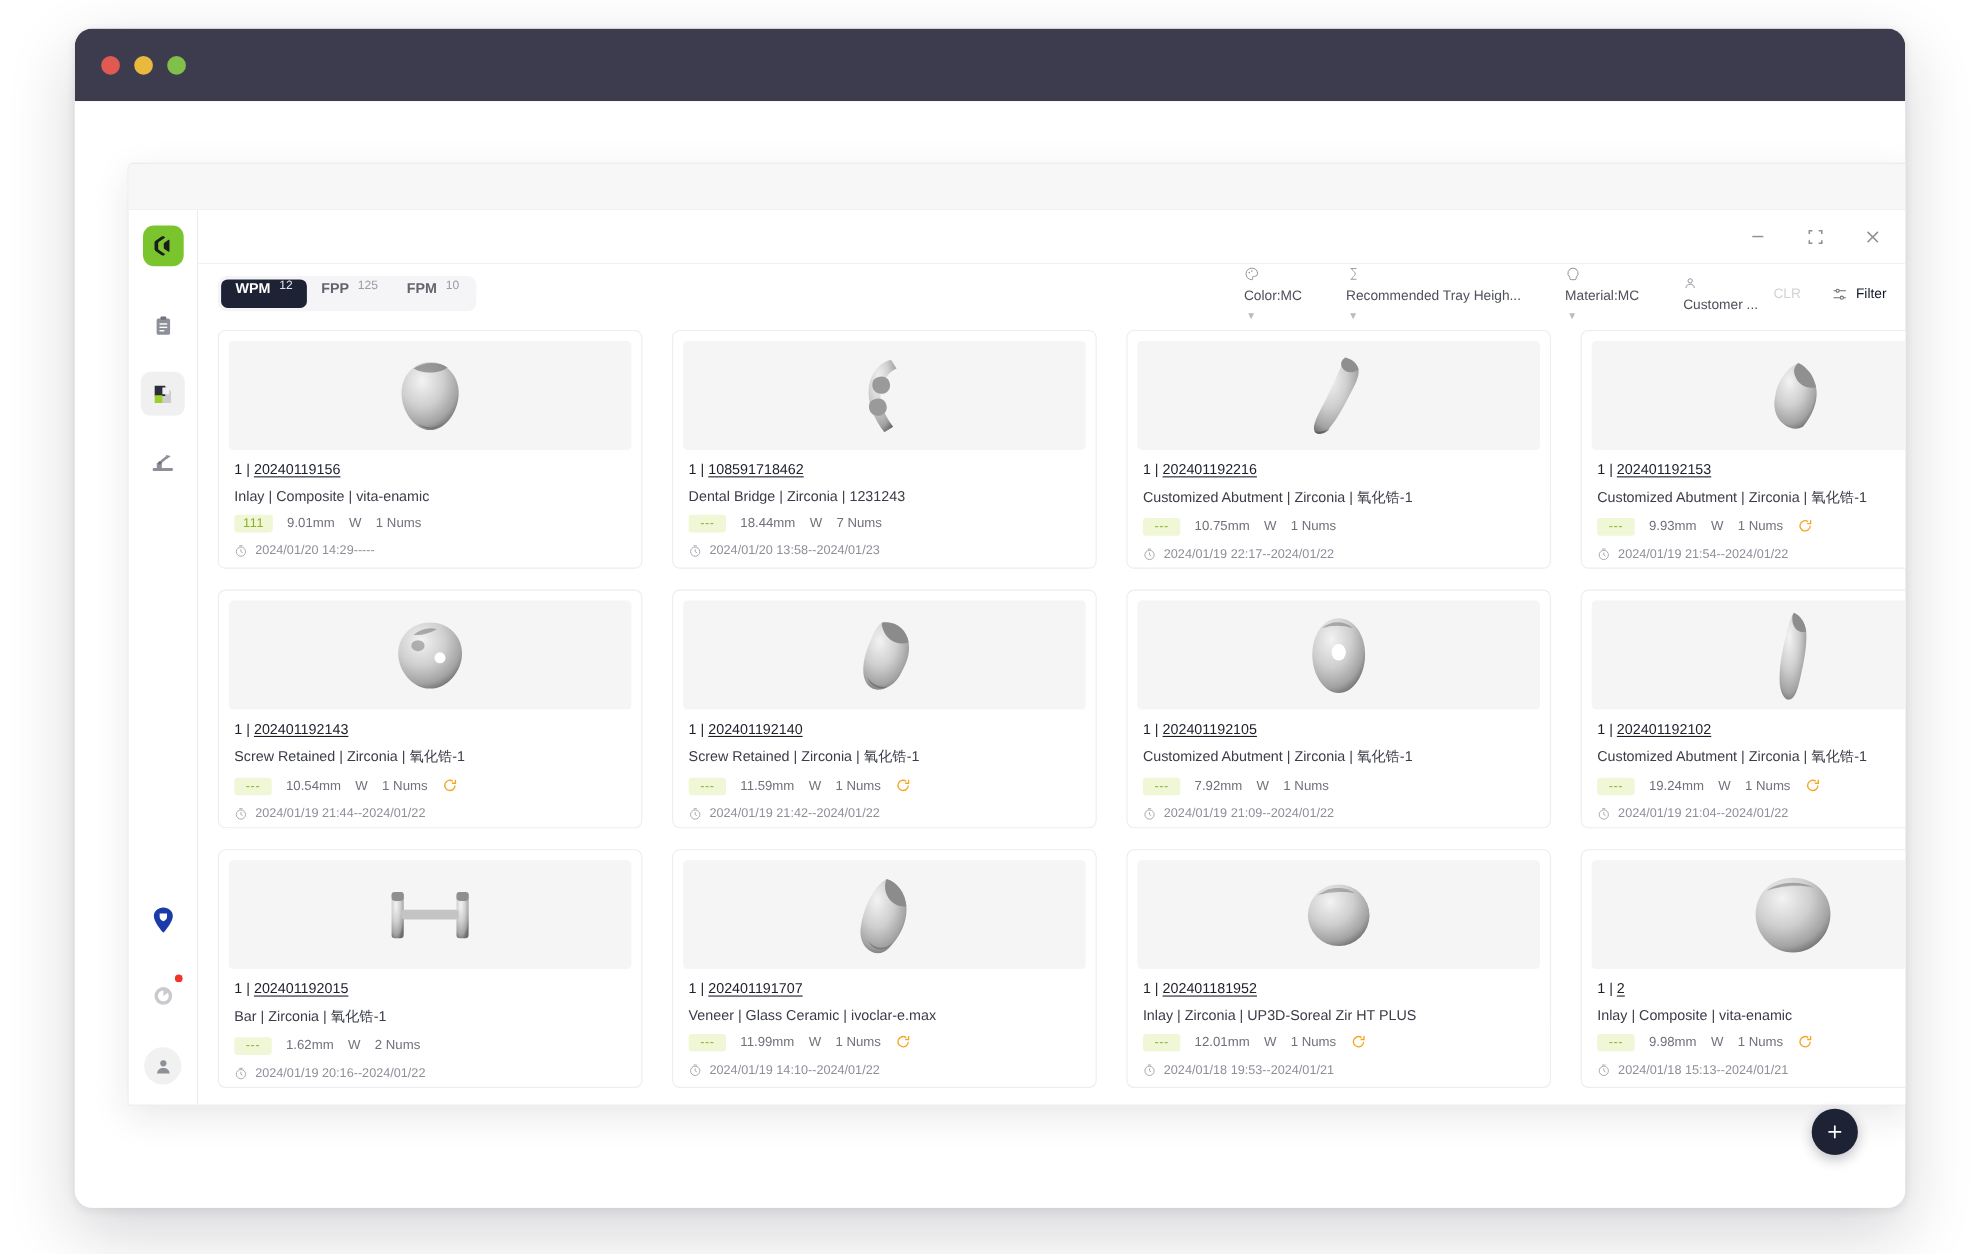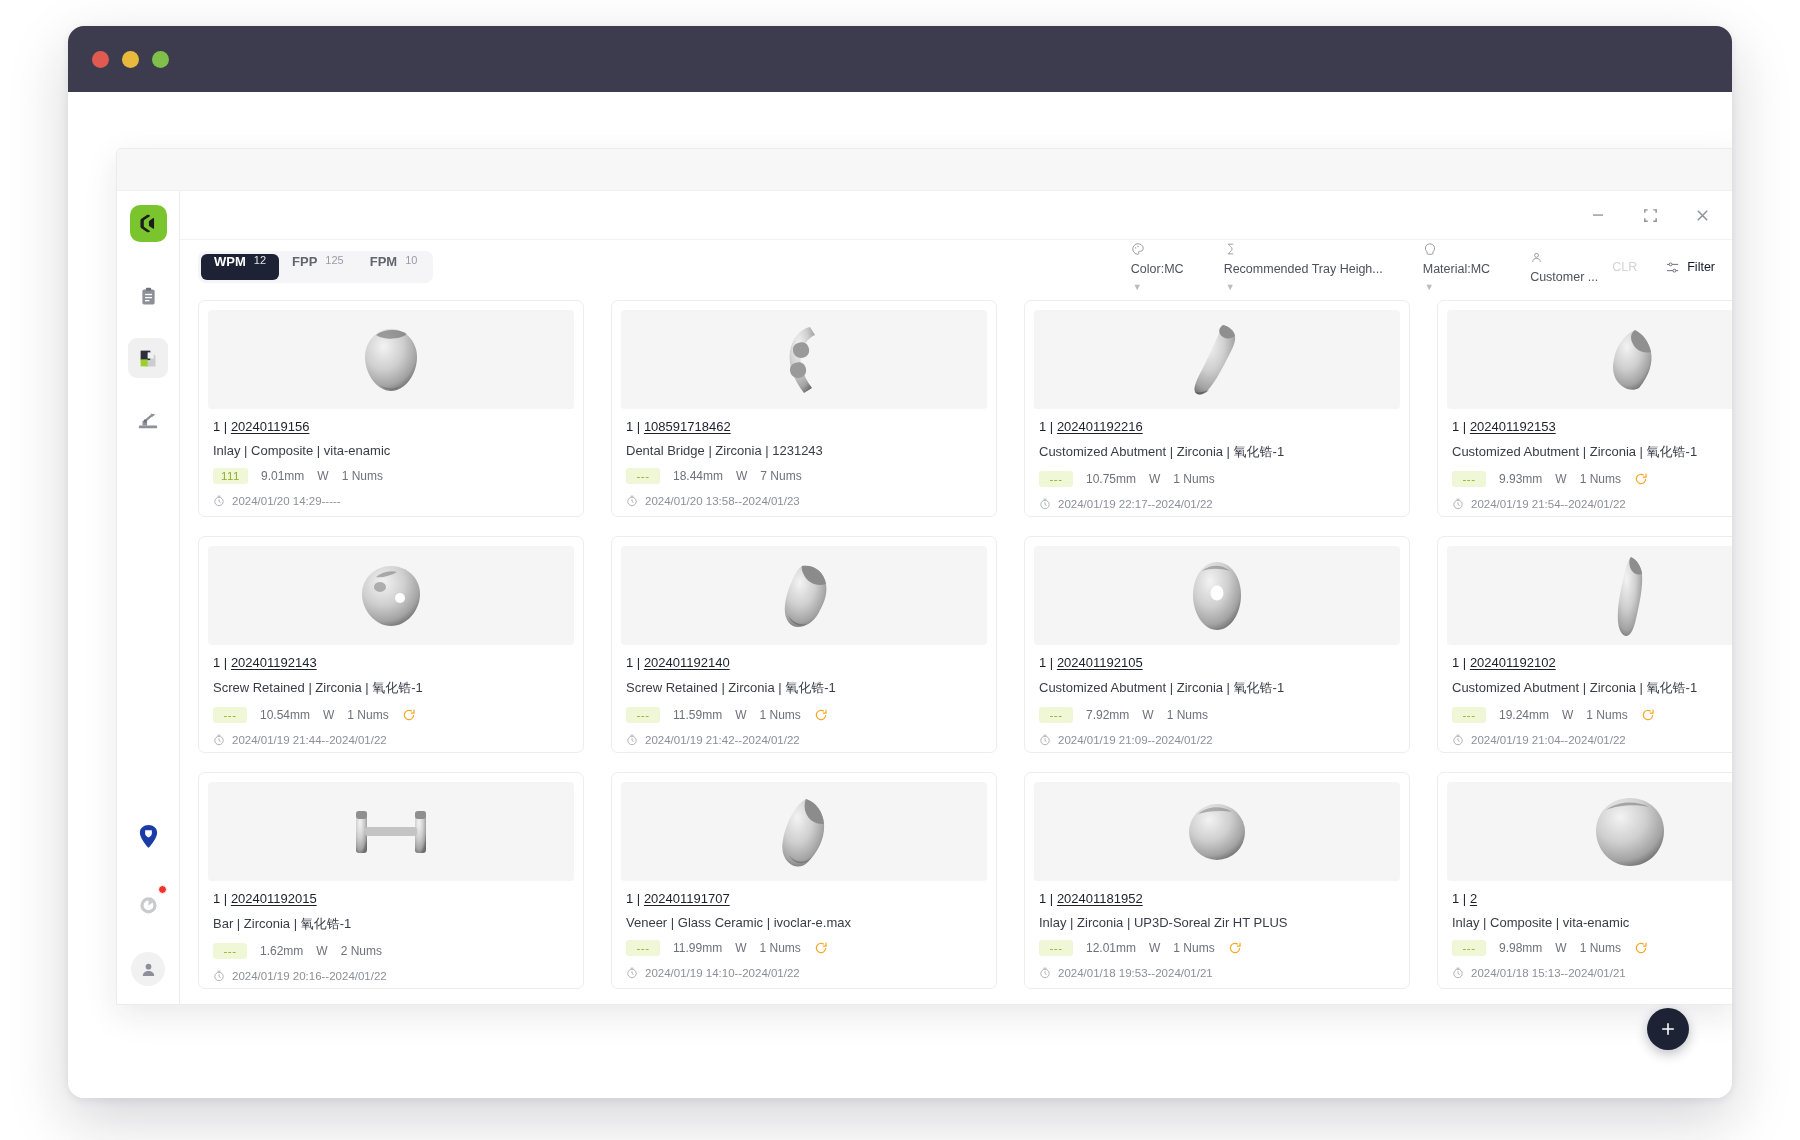--- a/index.html
+++ b/index.html
@@ -213,21 +213,21 @@
     white-space: nowrap;
   }
   .c-id .num { text-decoration: underline; text-underline-offset: 2px; }
   .c-title {
     font-size: 13px; color: #3a3c47;
     padding: 0 5px;
     margin-bottom: 10px;
     white-space: nowrap; overflow: hidden; text-overflow: ellipsis;
   }
   .c-meta {
-    display: flex; align-items: center; gap: 13px;
+    display: flex; align-items: flex-start; gap: 13px;
     padding: 0 5px;
     margin-bottom: 11px;
     font-size: 12px; color: #6f717b;
     white-space: nowrap;
   }
   .mbadge {
     background: #eff7d7;
     color: #8fae2a;
     font-size: 11.5px;
     padding: 2px 8px;

